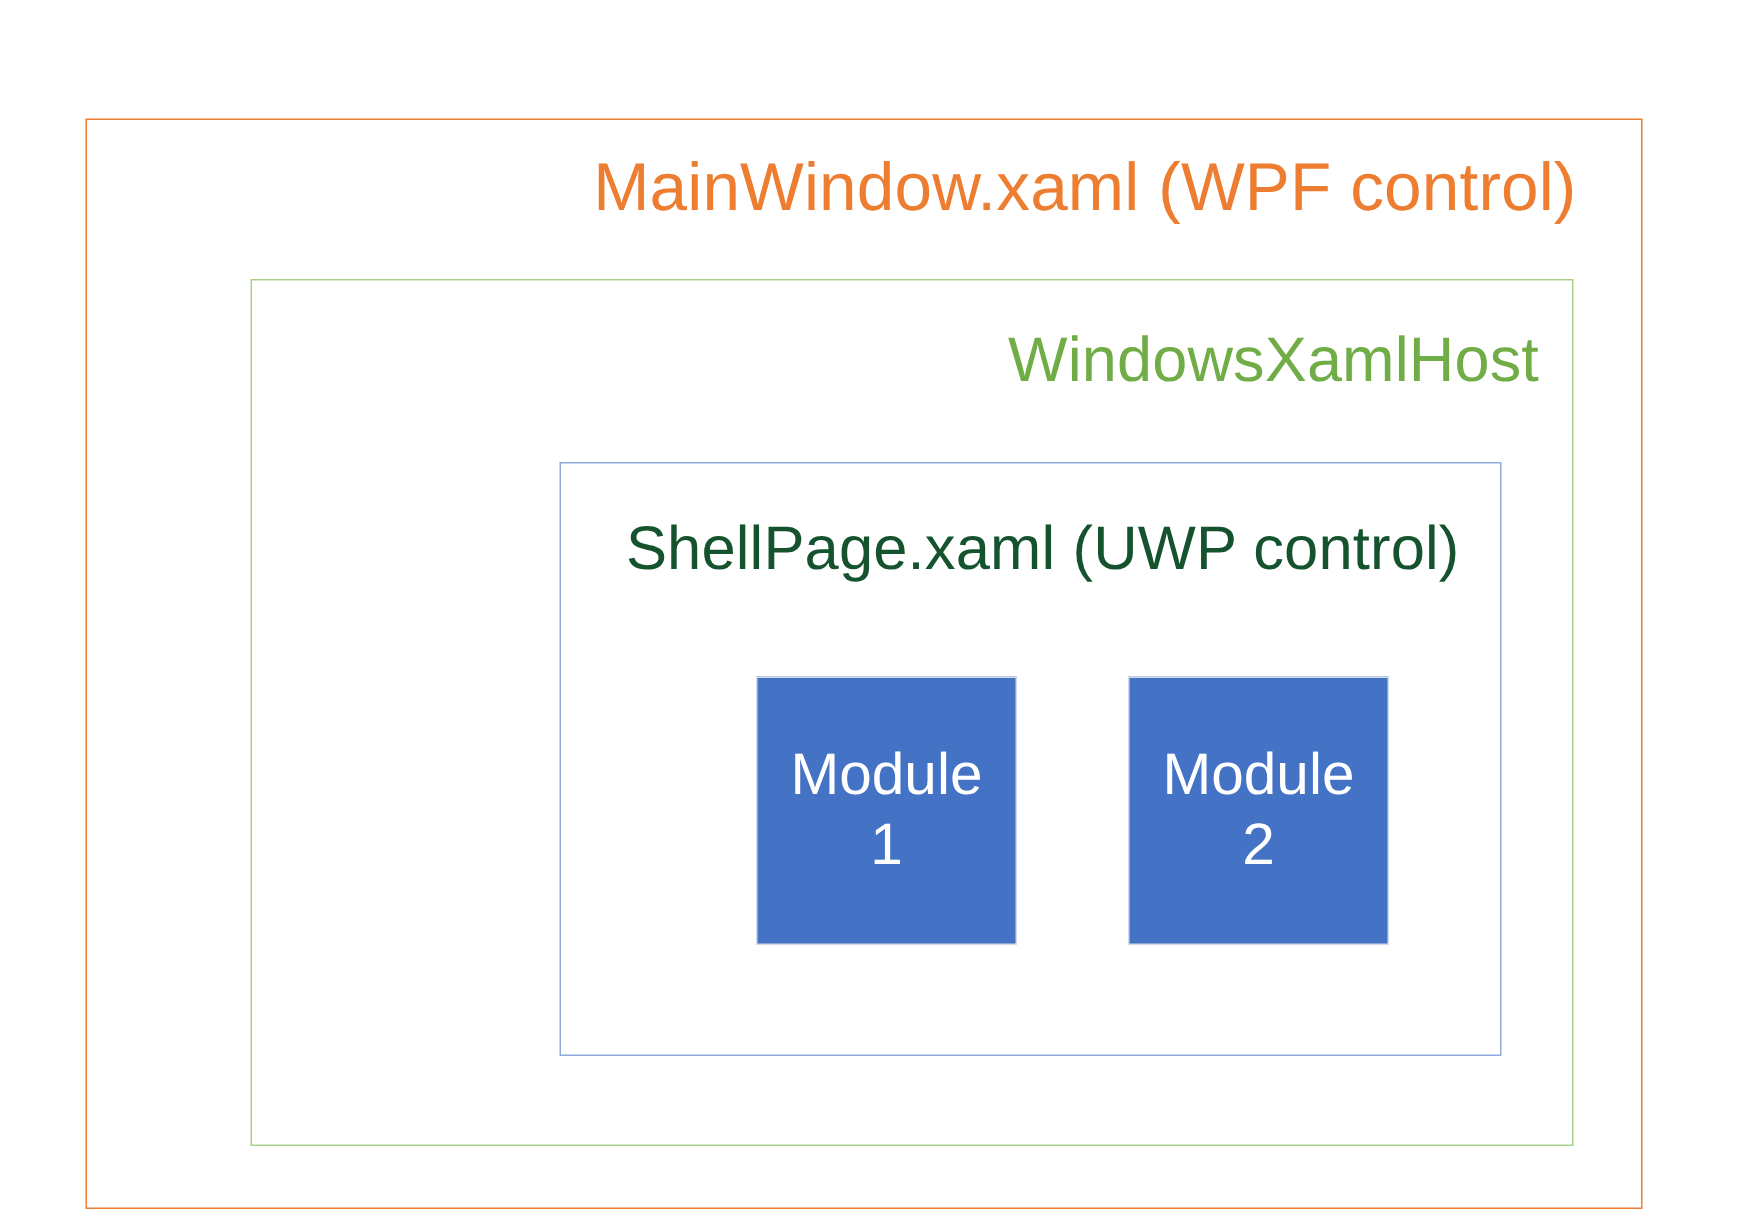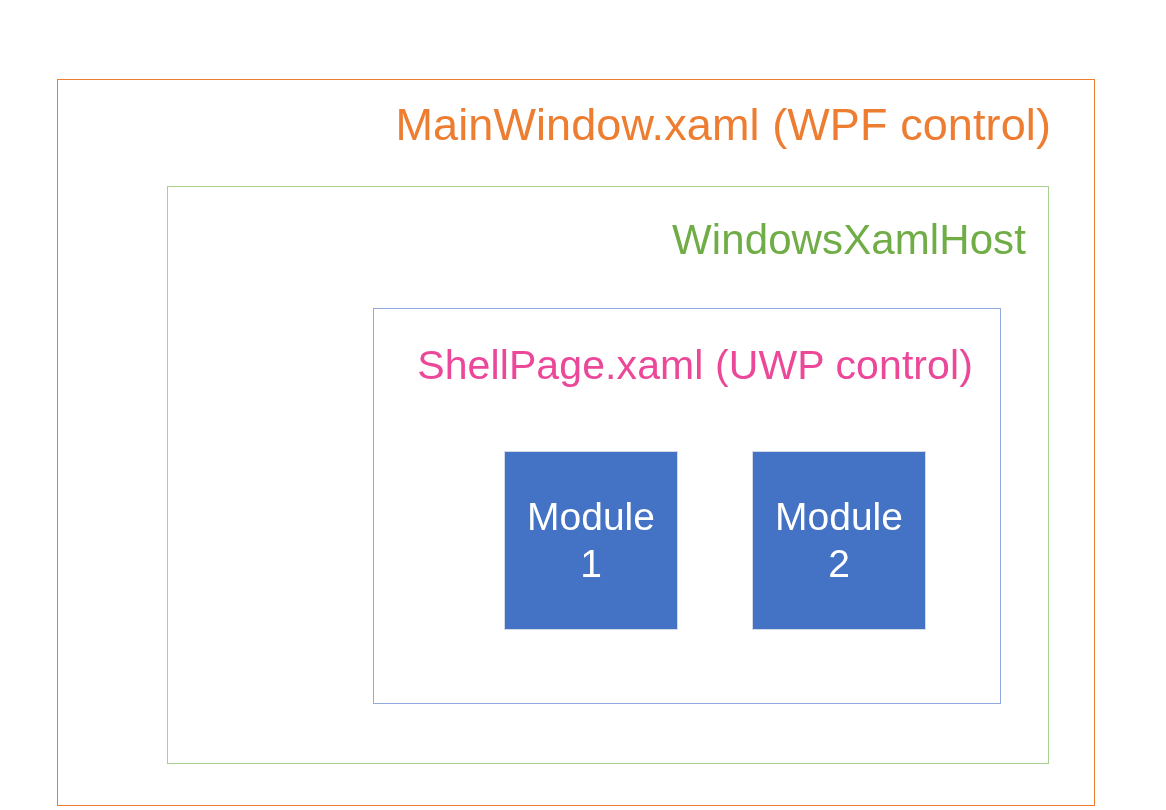--- a/index.html
+++ b/index.html
@@ -78,21 +78,21 @@
   .title-middle {
     top: 32px;
     right: 22px;
     font-size: 42px;
     color: #70AD47;
   }
   .title-inner {
     top: 36px;
     right: 27px;
     font-size: 41px;
-    color: #ec4899;
+    color: #14532d;
   }
 
   
   .modules-row {
     position: absolute;
     left: 130px;   
     top: 142px;    
     width: 422px;  
     height: 179px;
     display: flex;

